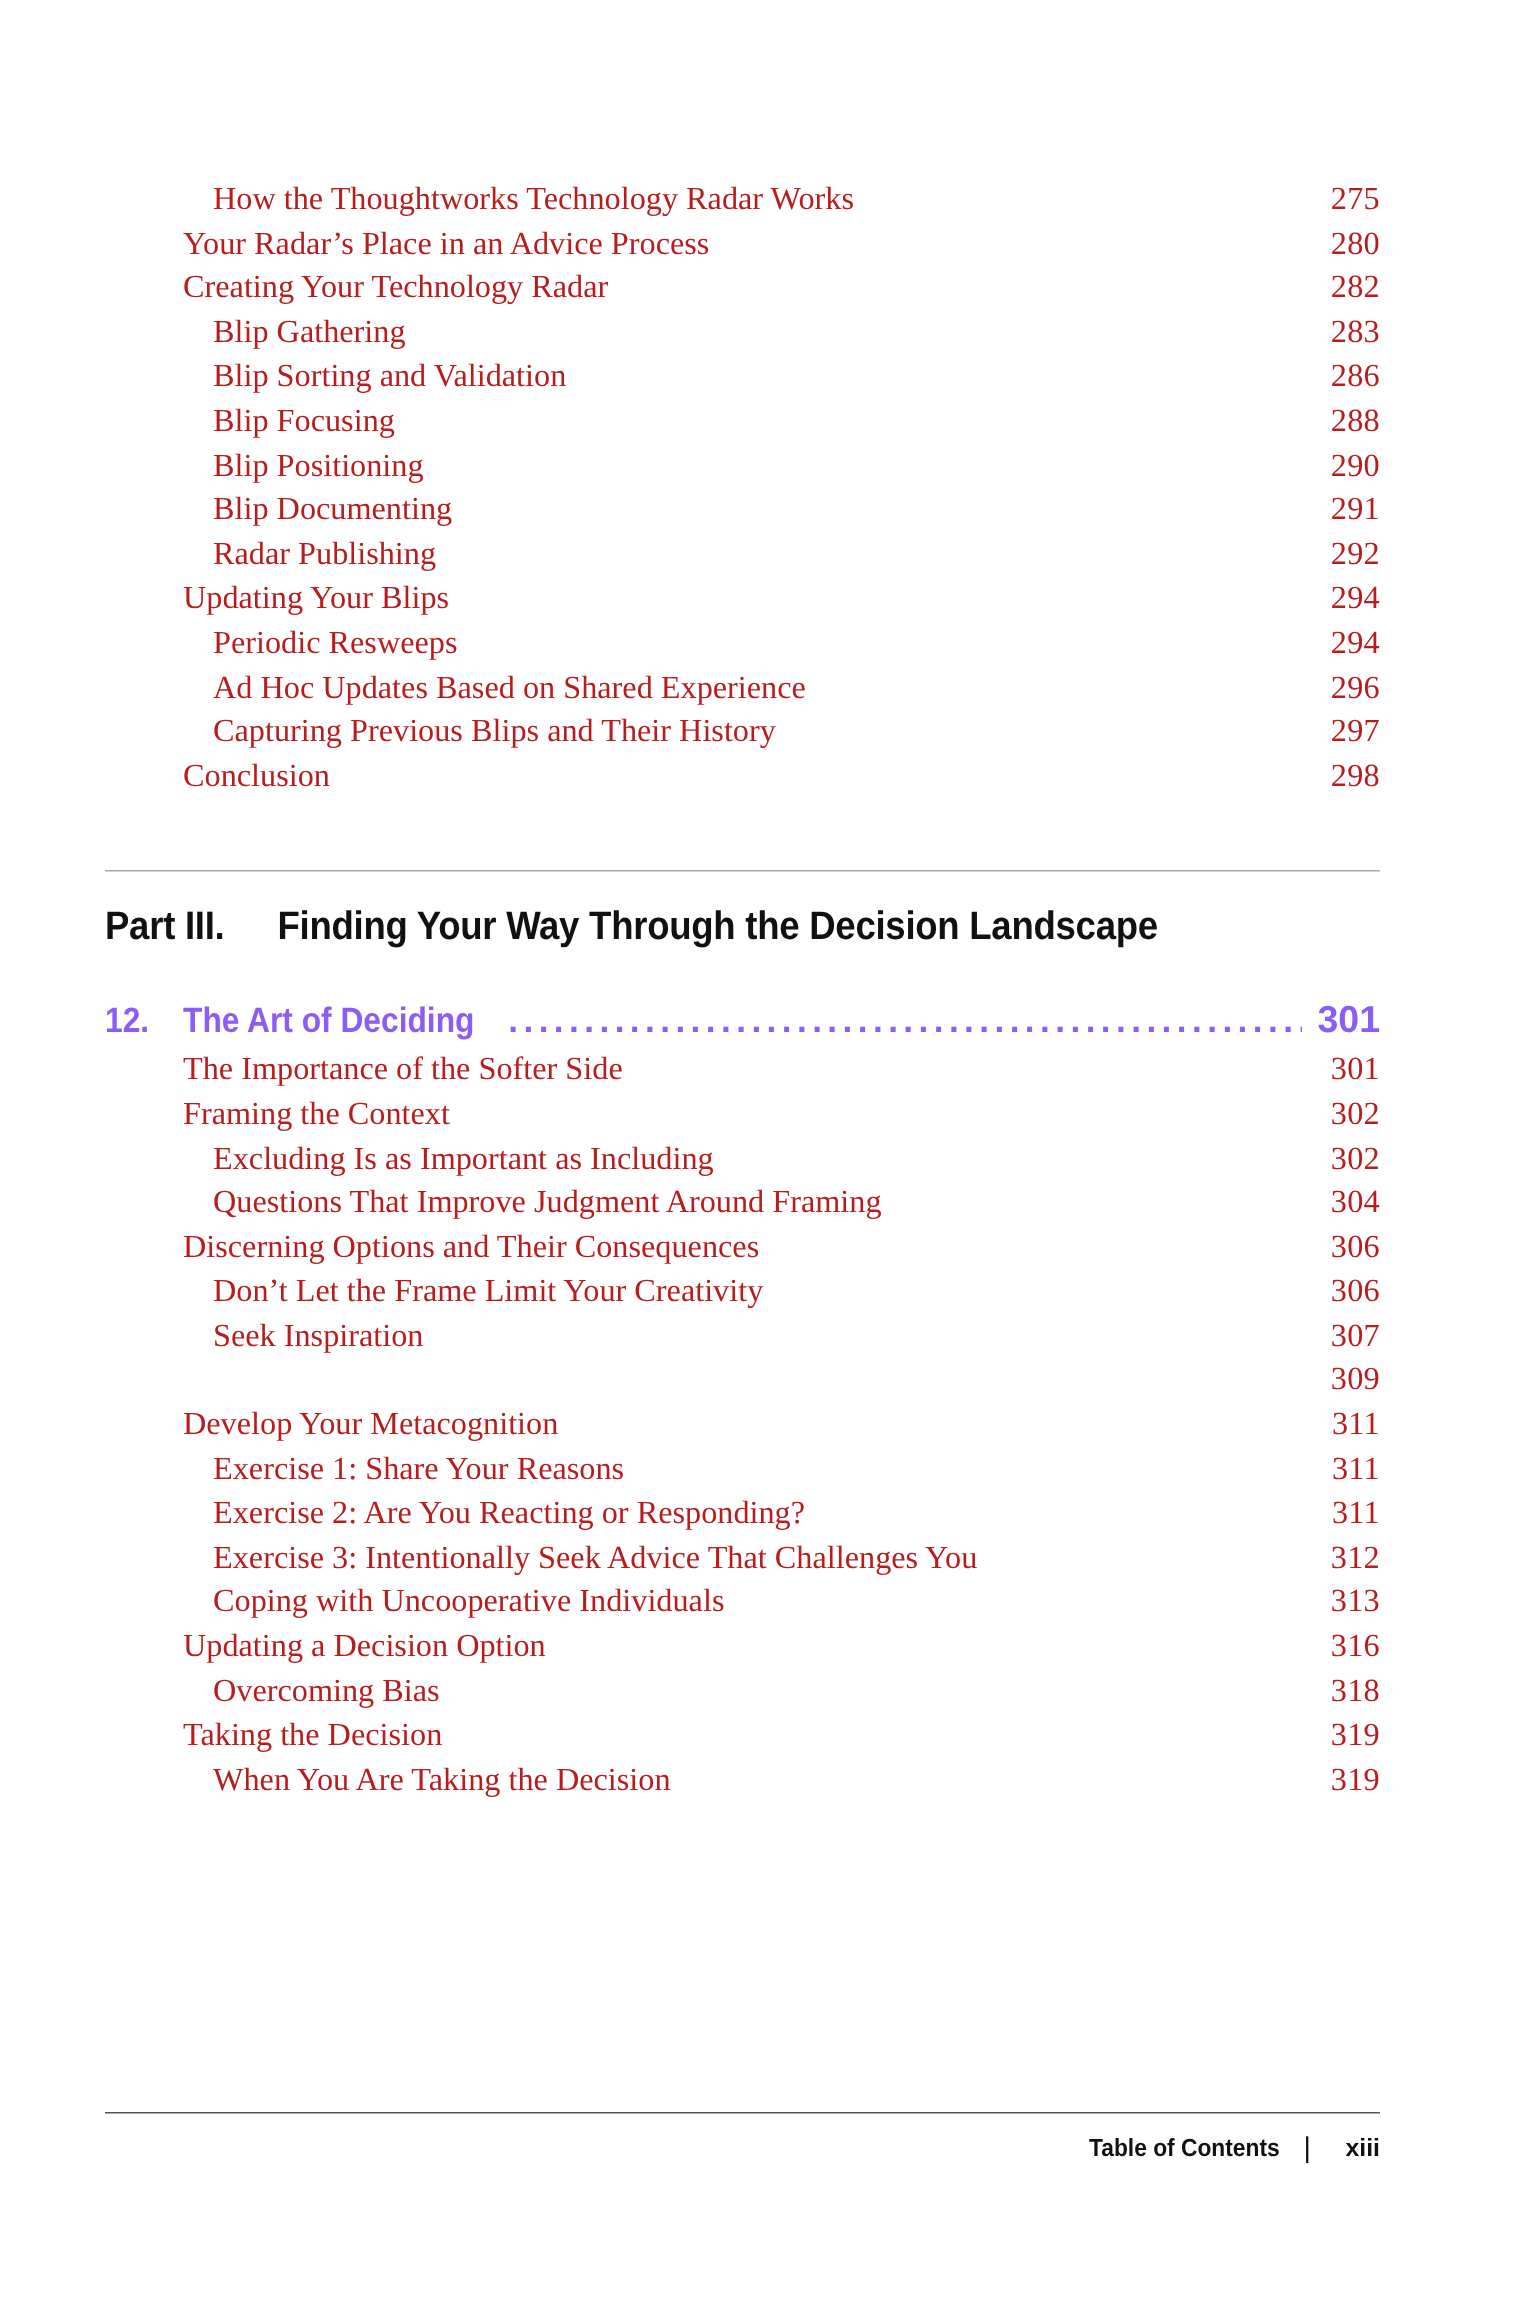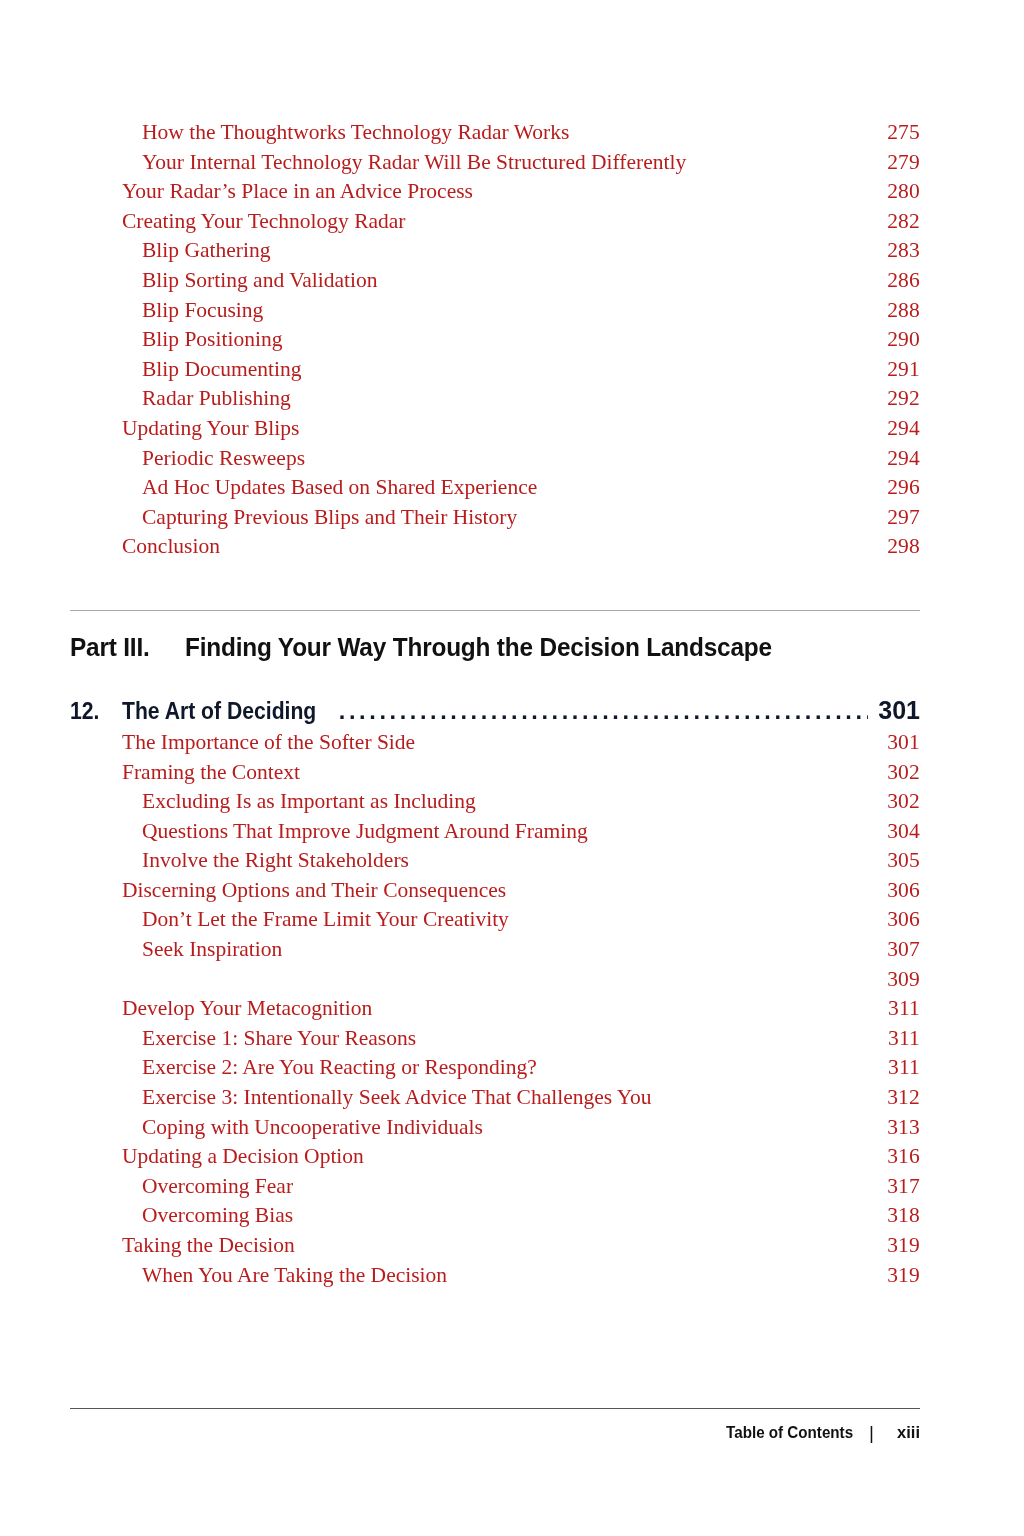--- a/index.html
+++ b/index.html
@@ -76,21 +76,21 @@
   }
 
   
   .chapter-row {
     display: flex;
     align-items: baseline;
     margin-top: 33px;
     font-family: "Liberation Sans Narrow", "Liberation Sans", "DejaVu Sans", sans-serif;
     font-weight: bold;
     font-size: 23.5px;
-    color: #0f172a;
+    color: #8b5cf6;
     white-space: nowrap;
   }
   .chapter-row .chapter-num {
     flex: 0 0 auto;
     width: 52px;
     transform: scaleX(0.9);
     transform-origin: left center;
   }
   .chapter-row .chapter-title-wrap {
     flex: 1 1 auto;
@@ -165,25 +165,20 @@
 
 <div class="page">
 
   <div class="content">
 
     <div id="continued-list">
         <div class="toc-entry lvl2">
           <span class="title">How the Thoughtworks Technology Radar Works</span>
           <span class="leader"></span>
           <span class="pageno">275</span>
-        </div>
-        <div class="toc-entry lvl2">
-          <span class="title">Your Internal Technology Radar Will Be Structured Differently</span>
-          <span class="leader"></span>
-          <span class="pageno">279</span>
         </div>
         <div class="toc-entry lvl1">
           <span class="title">Your Radar’s Place in an Advice Process</span>
           <span class="leader"></span>
           <span class="pageno">280</span>
         </div>
         <div class="toc-entry lvl1">
           <span class="title">Creating Your Technology Radar</span>
           <span class="leader"></span>
           <span class="pageno">282</span>
@@ -275,25 +270,20 @@
         <div class="toc-entry lvl2">
           <span class="title">Excluding Is as Important as Including</span>
           <span class="leader"></span>
           <span class="pageno">302</span>
         </div>
         <div class="toc-entry lvl2">
           <span class="title">Questions That Improve Judgment Around Framing</span>
           <span class="leader"></span>
           <span class="pageno">304</span>
         </div>
-        <div class="toc-entry lvl2">
-          <span class="title">Involve the Right Stakeholders</span>
-          <span class="leader"></span>
-          <span class="pageno">305</span>
-        </div>
         <div class="toc-entry lvl1">
           <span class="title">Discerning Options and Their Consequences</span>
           <span class="leader"></span>
           <span class="pageno">306</span>
         </div>
         <div class="toc-entry lvl2">
           <span class="title">Don’t Let the Frame Limit Your Creativity</span>
           <span class="leader"></span>
           <span class="pageno">306</span>
         </div>
@@ -328,25 +318,20 @@
         </div>
         <div class="toc-entry lvl2">
           <span class="title">Coping with Uncooperative Individuals</span>
           <span class="leader"></span>
           <span class="pageno">313</span>
         </div>
         <div class="toc-entry lvl1">
           <span class="title">Updating a Decision Option</span>
           <span class="leader"></span>
           <span class="pageno">316</span>
-        </div>
-        <div class="toc-entry lvl2">
-          <span class="title">Overcoming Fear</span>
-          <span class="leader"></span>
-          <span class="pageno">317</span>
         </div>
         <div class="toc-entry lvl2">
           <span class="title">Overcoming Bias</span>
           <span class="leader"></span>
           <span class="pageno">318</span>
         </div>
         <div class="toc-entry lvl1">
           <span class="title">Taking the Decision</span>
           <span class="leader"></span>
           <span class="pageno">319</span>

